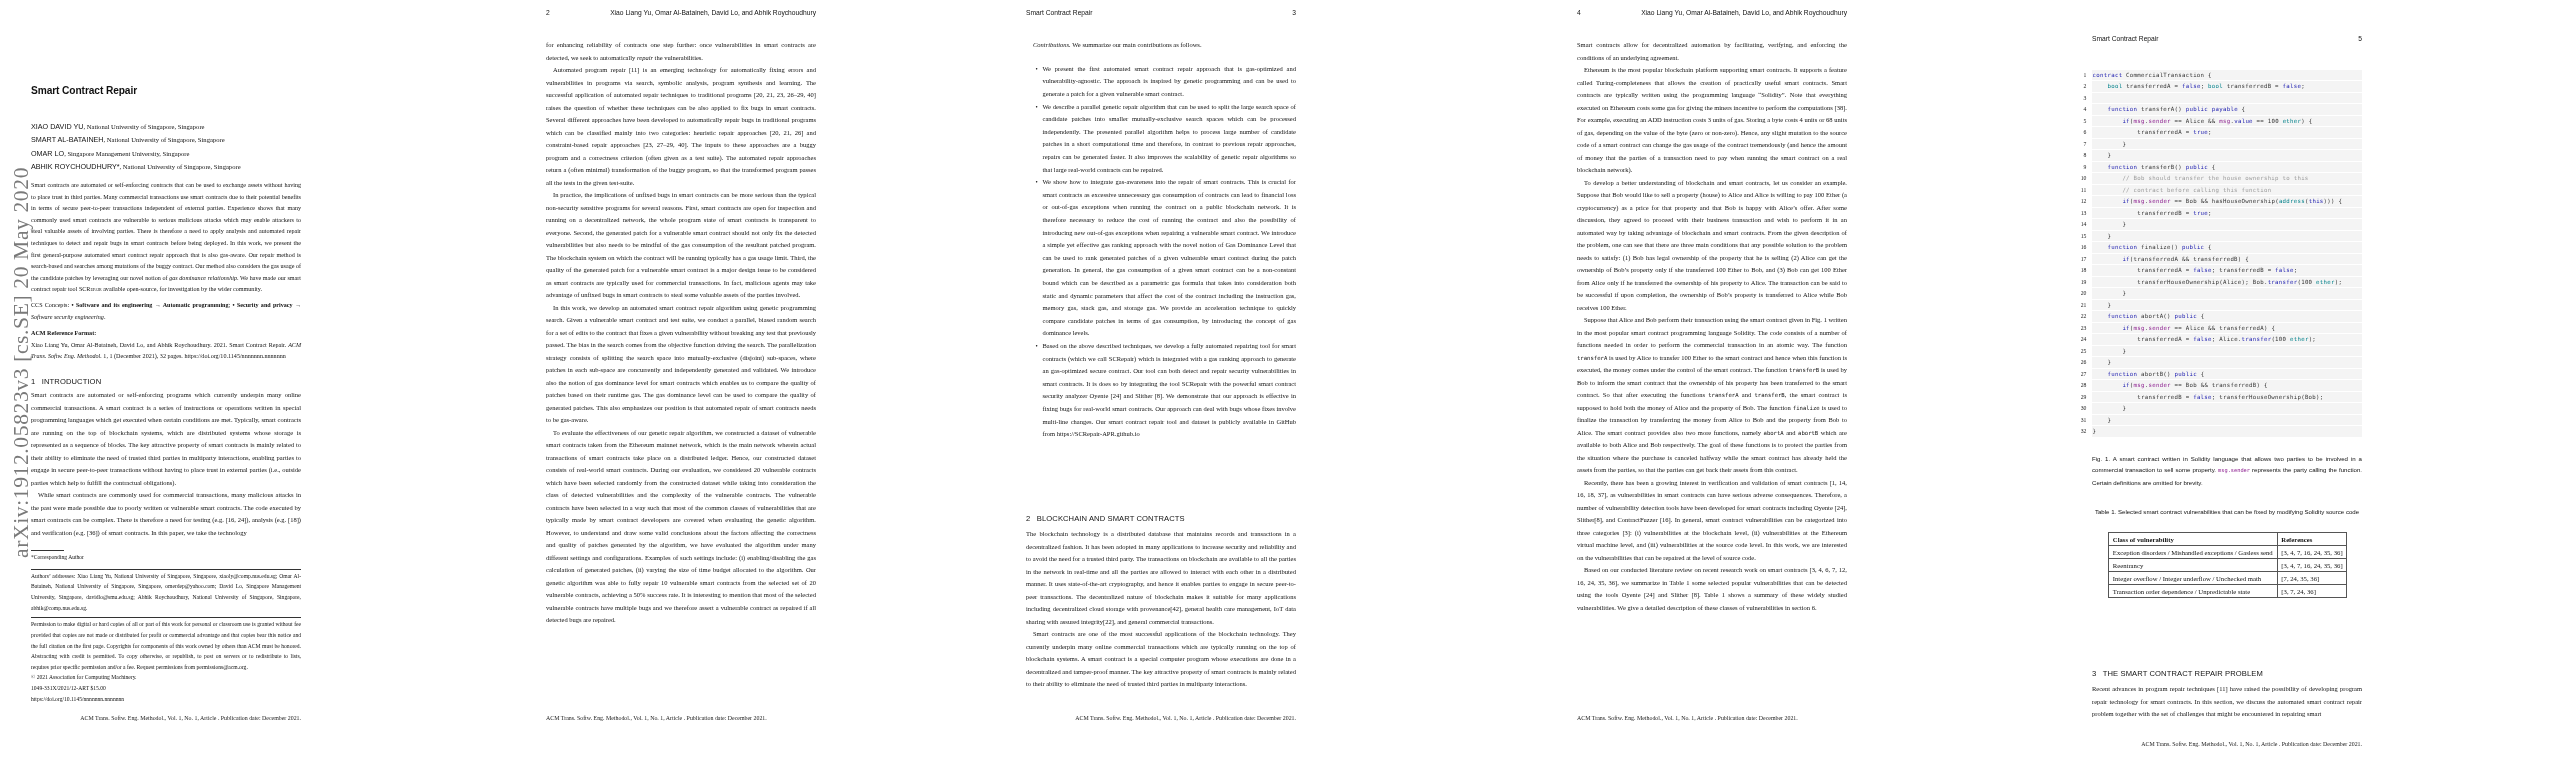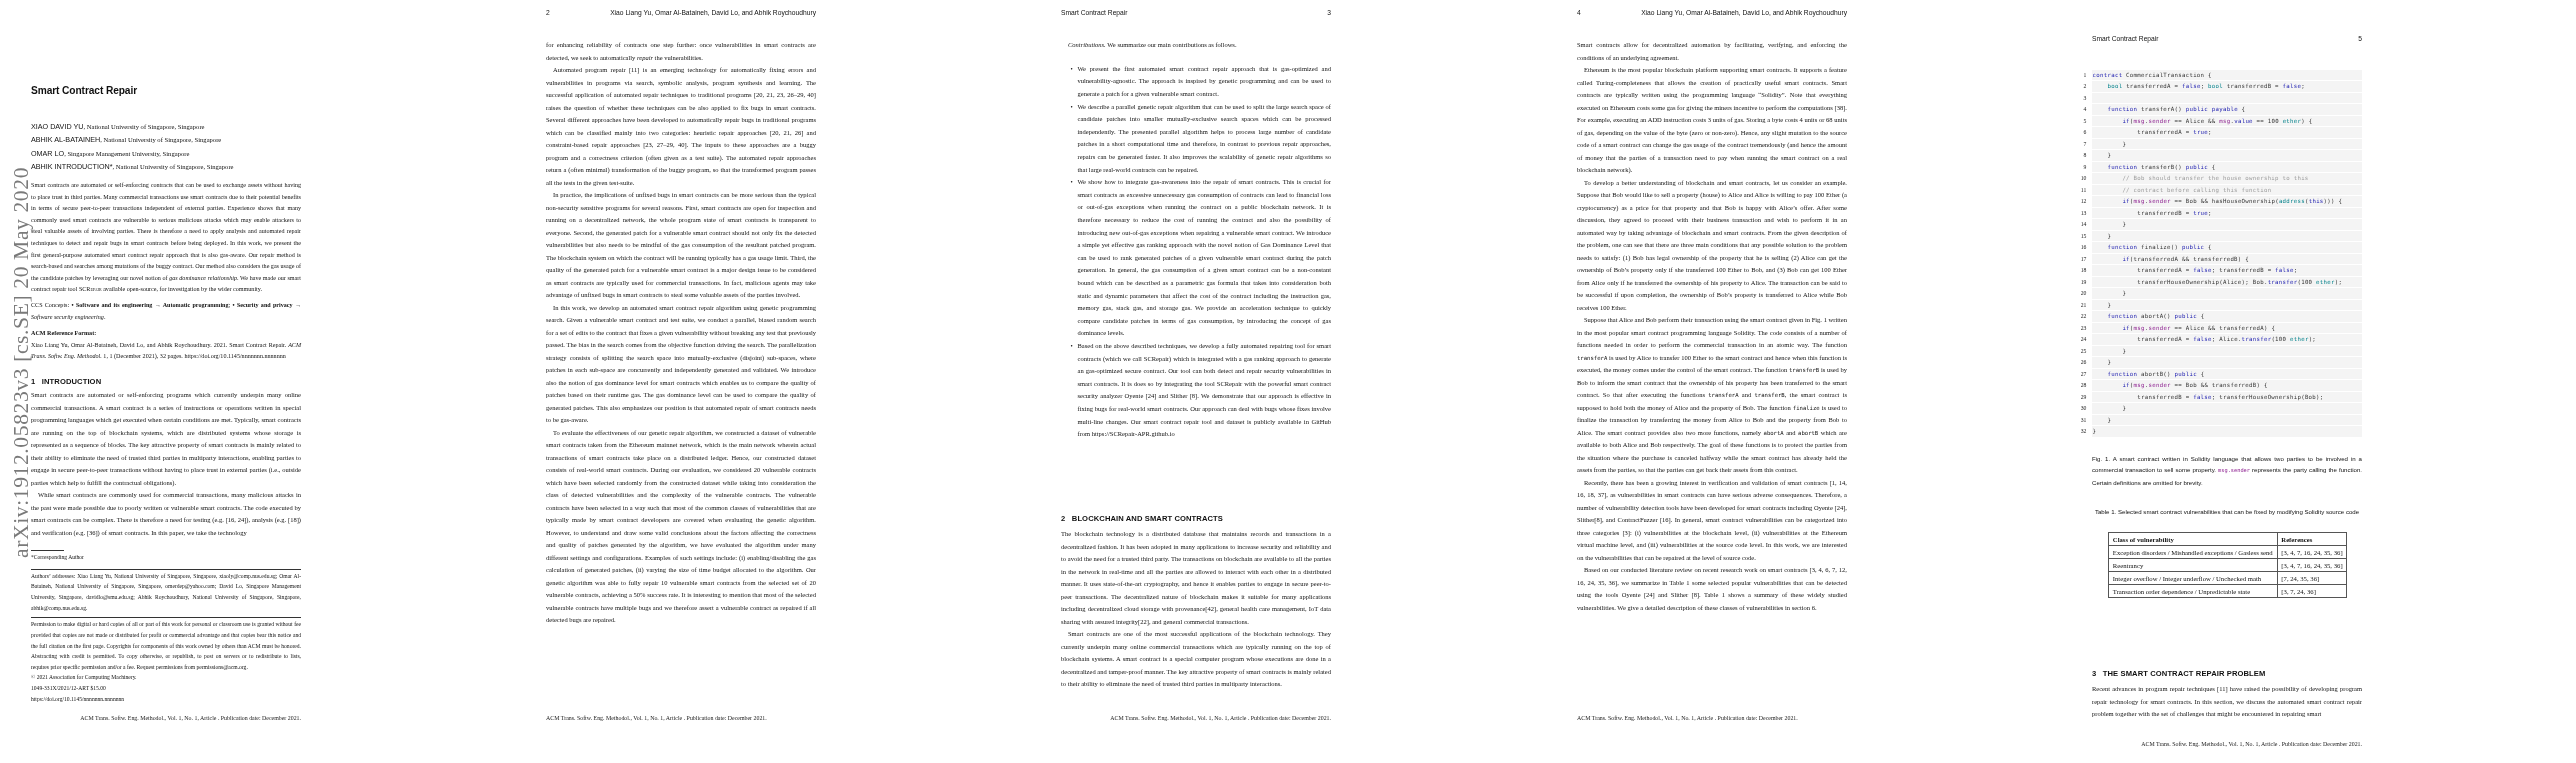--- a/index.html
+++ b/index.html
@@ -23,21 +23,21 @@
     font-size: 5.9px; color: #222;
   }
   .footer.right { text-align: right; }
   .footer.left { text-align: left; }
   p.body { font-size: 6.5px; line-height: 12.5px; text-align: justify; }
   p.body.indent { text-indent: 7px; }
   .title { font-family: "Liberation Sans", sans-serif; font-weight: bold; font-size: 10.2px; letter-spacing: -0.1px; }
   .author-line { font-size: 7.6px; line-height: 13.4px; }
   .author-line .name { font-family: "Liberation Sans", sans-serif; font-size: 7.2px; }
   .author-line .aff { font-size: 6.6px; }
-  .section-h { font-family: "Liberation Sans", sans-serif; font-weight: bold; font-size: 7.6px; letter-spacing: 0.1px; }
+  .section-h { font-family: "Liberation Sans", sans-serif; font-weight: normal; font-size: 7.6px; letter-spacing: 0.1px; }
   .section-h .num { display: inline-block; width: 10.8px; }
   .small { font-size: 5.6px; line-height: 10.6px; text-align: justify; }
   .rule { border-top: 0.6px solid #333; }
   .shortrule { width: 33px; border-top: 0.6px solid #333; }
   ul.contrib { list-style: none; padding-left: 16.5px; }
   ul.contrib li { position: relative; font-size: 6.5px; line-height: 12.6px; text-align: justify; }
   ul.contrib li::before { content: "\2022"; position: absolute; left: -7px; top: 0; font-size: 6.4px; }
   .mono { font-family: "DejaVu Sans Mono", "Liberation Mono", monospace; font-size: 5.6px; }
   .sc { font-variant: small-caps; }
   .code { position: absolute; left: 31px; top: 43px; width: 270px; }
@@ -58,23 +58,23 @@
 
 <div class="page" style="left:0px;">
   <div class="arxiv-label">arXiv:1912.05823v3  [cs.SE]  20 May 2020</div>
 
   <div class="content" style="top:85px;">
     <div class="title">Smart Contract Repair</div>
   </div>
 
   <div class="content" style="top:120px;">
     <div class="author-line"><span class="name">XIAO DAVID YU</span><span class="aff">, National University of Singapore, Singapore</span></div>
-    <div class="author-line"><span class="name">ABHIK AL-BATAINEH</span><span class="aff">, National University of Singapore, Singapore</span></div>
+    <div class="author-line"><span class="name">SMART AL-BATAINEH</span><span class="aff">, National University of Singapore, Singapore</span></div>
     <div class="author-line"><span class="name">OMAR LO</span><span class="aff">, Singapore Management University, Singapore</span></div>
-    <div class="author-line"><span class="name">ABHIK INTRODUCTION*</span><span class="aff">, National University of Singapore, Singapore</span></div>
+    <div class="author-line"><span class="name">ABHIK ROYCHOUDHURY*</span><span class="aff">, National University of Singapore, Singapore</span></div>
   </div>
 
   <div class="content" style="top:180px;">
     <p class="body" style="font-size:6.1px; line-height:11.6px;"><span>Smart contracts are automated or self-enforcing contracts that can be used to exchange assets without having to place trust in third parties. Many commercial transactions use smart contracts due to their potential benefits in terms of secure peer-to-peer transactions independent of external parties. Experience shows that many commonly used smart contracts are vulnerable to serious malicious attacks which may enable attackers to steal valuable assets of involving parties. There is therefore a need to apply analysis and automated repair techniques to detect and repair bugs in smart contracts before being deployed. In this work, we present the first general-purpose automated smart contract repair approach that is also gas-aware. Our repair method is search-based and searches among mutations of the buggy contract. Our method also considers the gas usage of the candidate patches by leveraging our novel notion of </span><i>gas dominance relationship</i><span>. We have made our smart contract repair tool SC</span><span class="sc">Repair</span><span> available open-source, for investigation by the wider community.</span></p>
     <p class="body" style="font-size:6.1px; line-height:11.6px; margin-top:4.5px;"><span>CCS Concepts: </span><b>• Software and its engineering → Automatic programming</b><span>; </span><b>• Security and privacy →</b><i> Software security engineering</i><span>.</span></p>
     <p class="body" style="font-size:6.1px; line-height:11.6px; margin-top:4.5px; font-weight:bold;">ACM Reference Format:</p>
     <p class="body" style="font-size:6.1px; line-height:11.6px;"><span>Xiao Liang Yu, Omar Al-Bataineh, David Lo, and Abhik Roychoudhury. 2021. Smart Contract Repair. </span><i>ACM Trans. Softw. Eng. Methodol.</i><span> 1, 1 (December 2021), 32 pages. https://doi.org/10.1145/nnnnnnn.nnnnnnn</span></p>
   </div>
 
   <div class="content" style="top:377px;">
@@ -108,21 +108,21 @@
   <div class="content" style="top:39px;">
     <p class="body"><span>for enhancing reliability of contracts one step further: once vulnerabilities in smart contracts are detected, we seek to automatically </span><i>repair</i><span> the vulnerabilities.</span></p>
     <p class="body indent">Automated program repair [11] is an emerging technology for automatically fixing errors and vulnerabilities in programs via search, symbolic analysis, program synthesis and learning. The successful application of automated repair techniques to traditional programs [20, 21, 23, 26–29, 40] raises the question of whether these techniques can be also applied to fix bugs in smart contracts. Several different approaches have been developed to automatically repair bugs in traditional programs which can be classified mainly into two categories: heuristic repair approaches [20, 21, 26] and constraint-based repair approaches [23, 27–29, 40]. The inputs to these approaches are a buggy program and a correctness criterion (often given as a test suite). The automated repair approaches return a (often minimal) transformation of the buggy program, so that the transformed program passes all the tests in the given test-suite.</p>
     <p class="body indent">In practice, the implications of unfixed bugs in smart contracts can be more serious than the typical non-security sensitive programs for several reasons. First, smart contracts are open for inspection and running on a decentralized network, the whole program state of smart contracts is transparent to everyone. Second, the generated patch for a vulnerable smart contract should not only fix the detected vulnerabilities but also needs to be mindful of the gas consumption of the resultant patched program. The blockchain system on which the contract will be running typically has a gas usage limit. Third, the quality of the generated patch for a vulnerable smart contract is a major design issue to be considered as smart contracts are typically used for commercial transactions. In fact, malicious agents may take advantage of unfixed bugs in smart contracts to steal some valuable assets of the parties involved.</p>
     <p class="body indent">In this work, we develop an automated smart contract repair algorithm using genetic programming search. Given a vulnerable smart contract and test suite, we conduct a parallel, biased random search for a set of edits to the contract that fixes a given vulnerability without breaking any test that previously passed. The bias in the search comes from the objective function driving the search. The parallelization strategy consists of splitting the search space into mutually-exclusive (disjoint) sub-spaces, where patches in each sub-space are concurrently and independently generated and validated. We introduce also the notion of gas dominance level for smart contracts which enables us to compare the quality of patches based on their runtime gas. The gas dominance level can be used to compare the quality of generated patches. This also emphasizes our position is that automated repair of smart contracts needs to be gas-aware.</p>
     <p class="body indent">To evaluate the effectiveness of our genetic repair algorithm, we constructed a dataset of vulnerable smart contracts taken from the Ethereum mainnet network, which is the main network wherein actual transactions of smart contracts take place on a distributed ledger. Hence, our constructed dataset consists of real-world smart contracts. During our evaluation, we considered 20 vulnerable contracts which have been selected randomly from the constructed dataset while taking into consideration the class of detected vulnerabilities and the complexity of the vulnerable contracts. The vulnerable contracts have been selected in a way such that most of the common classes of vulnerabilities that are typically made by smart contract developers are covered when evaluating the genetic algorithm. However, to understand and draw some valid conclusions about the factors affecting the correctness and quality of patches generated by the algorithm, we have evaluated the algorithm under many different settings and configurations. Examples of such settings include: (i) enabling/disabling the gas calculation of generated patches, (ii) varying the size of time budget allocated to the algorithm. Our genetic algorithm was able to fully repair 10 vulnerable smart contracts from the selected set of 20 vulnerable contracts, achieving a 50% success rate. It is interesting to mention that most of the selected vulnerable contracts have multiple bugs and we therefore assert a vulnerable contract as repaired if all detected bugs are repaired.</p>
   </div>
   <div class="footer left" style="top:715px;">ACM Trans. Softw. Eng. Methodol., Vol. 1, No. 1, Article . Publication date: December 2021.</div>
 </div>
 
-<div class="page" style="left:1030px;">
+<div class="page" style="left:995px;">
   <div class="running-head">
     <span>Smart Contract Repair</span>
     <span>3</span>
   </div>
   <div class="content" style="top:39px;">
     <p class="body" style="padding-left:7px;"><i>Contributions.</i><span> We summarize our main contributions as follows.</span></p>
     <ul class="contrib" style="margin-top:11.4px;">
       <li>We present the first automated smart contract repair approach that is gas-optimized and vulnerability-agnostic. The approach is inspired by genetic programming and can be used to generate a patch for a given vulnerable smart contract.</li>
       <li>We describe a parallel genetic repair algorithm that can be used to split the large search space of candidate patches into smaller mutually-exclusive search spaces which can be processed independently. The presented parallel algorithm helps to process large number of candidate patches in a short computational time and therefore, in contrast to previous repair approaches, repairs can be generated faster. It also improves the scalability of genetic repair algorithms so that large real-world contracts can be repaired.</li>
       <li>We show how to integrate gas-awareness into the repair of smart contracts. This is crucial for smart contracts as excessive unnecessary gas consumption of contracts can lead to financial loss or out-of-gas exceptions when running the contract on a public blockchain network. It is therefore necessary to reduce the cost of running the contract and also the possibility of introducing new out-of-gas exceptions when repairing a vulnerable smart contract. We introduce a simple yet effective gas ranking approach with the novel notion of Gas Dominance Level that can be used to rank generated patches of a given vulnerable smart contract during the patch generation. In general, the gas consumption of a given smart contract can be a non-constant bound which can be described as a parametric gas formula that takes into consideration both static and dynamic parameters that affect the cost of the contract including the instruction gas, memory gas, stack gas, and storage gas. We provide an acceleration technique to quickly compare candidate patches in terms of gas consumption, by introducing the concept of gas dominance levels.</li>

